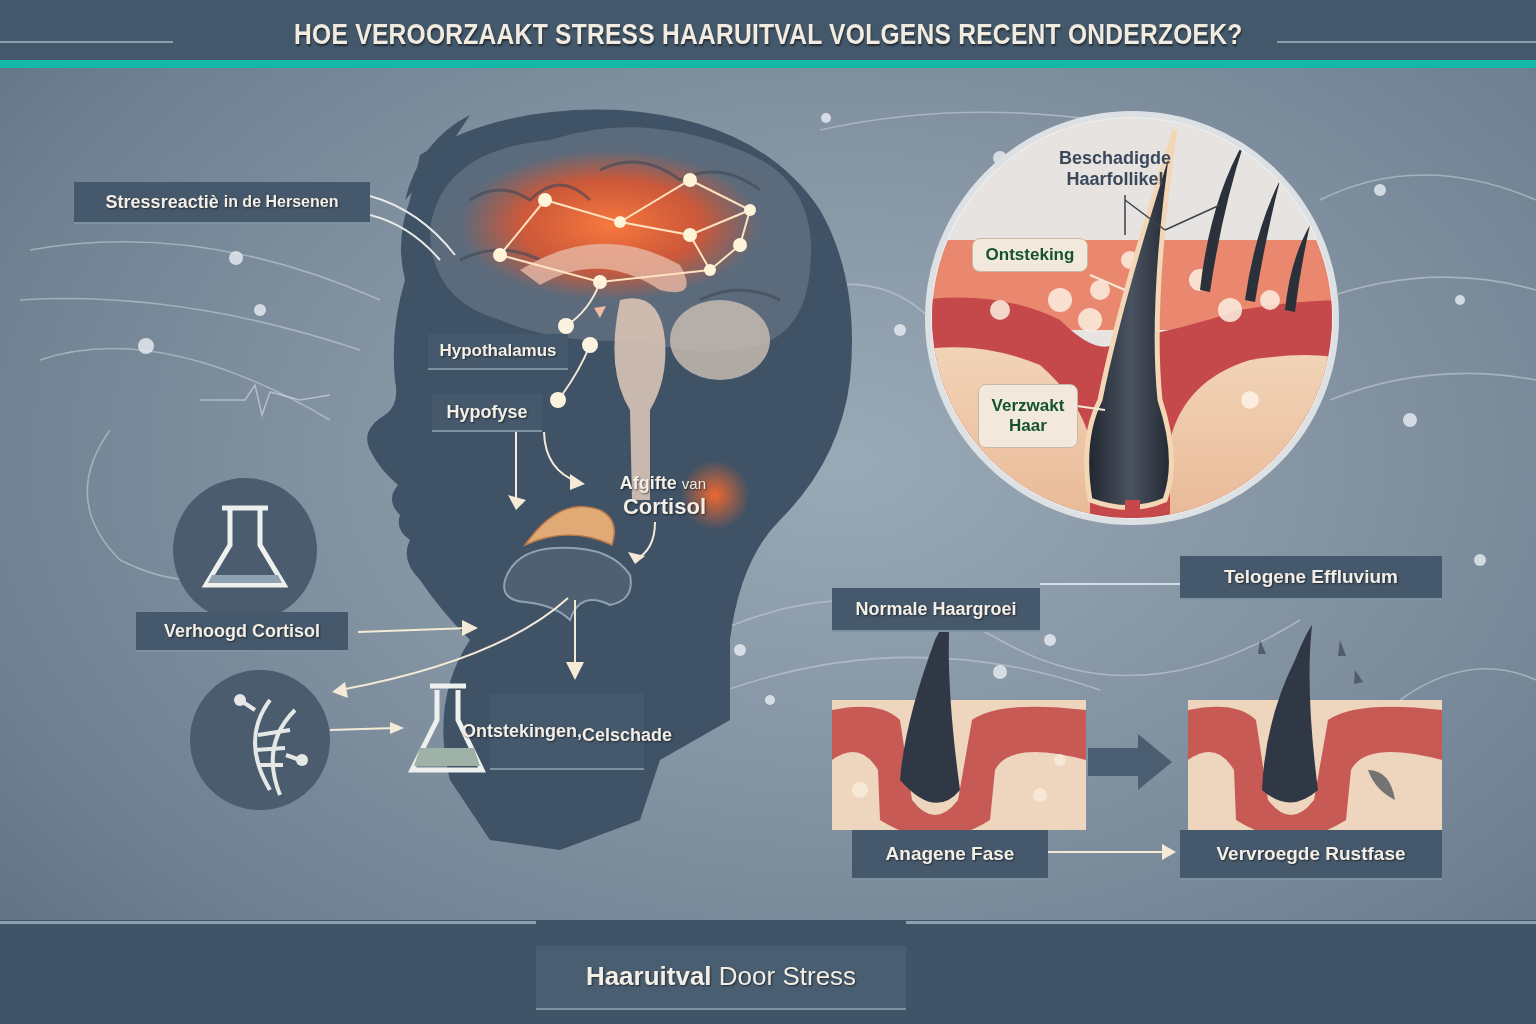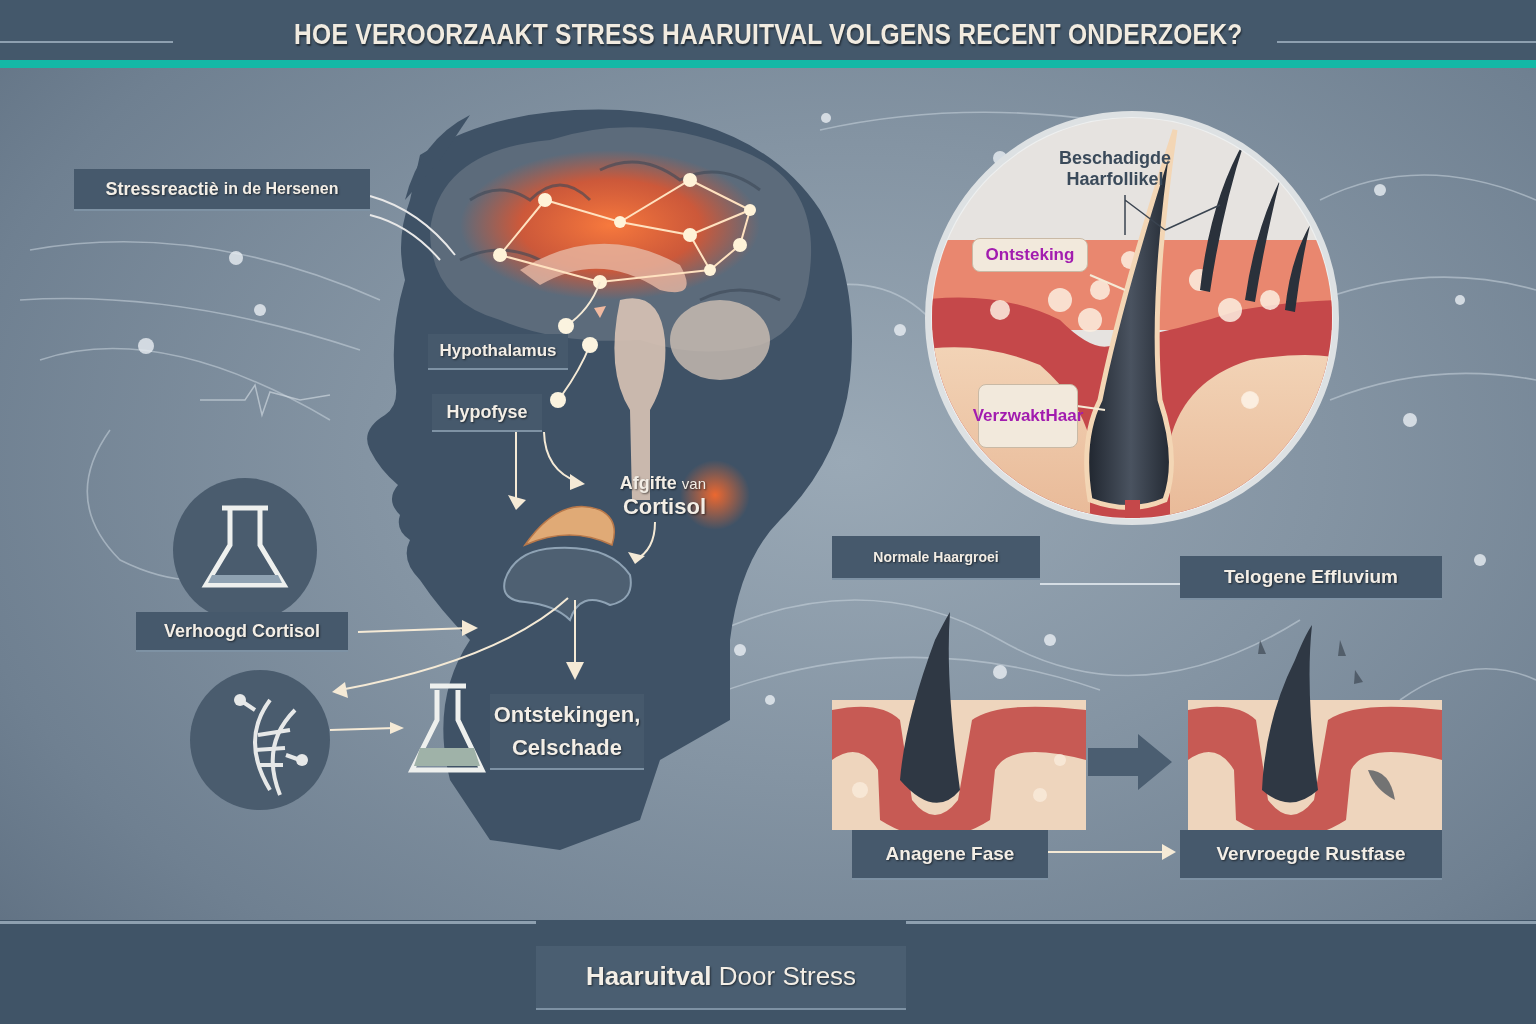--- a/index.html
+++ b/index.html
@@ -27,21 +27,21 @@
     background: #405467;
   }
   .footer-line { position: absolute; top: 921px; height: 3px; background: #8ea0b0; }
   .label {
     position: absolute; color: #f3eee6;
     font-weight: bold; text-shadow: 1px 1px 2px rgba(0,0,0,.55);
     background: #46596c; border-bottom: 2px solid #7e92a4;
     display: flex; align-items: center; justify-content: center;
     white-space: nowrap; line-height: 1.15;
   }
-  .label.light { background: #f2e9dc; color: #a21caf; text-shadow: none; border: 1px solid #c9b9a5; border-radius: 8px; }
+  .label.light { background: #f2e9dc; color: #14532d; text-shadow: none; border: 1px solid #c9b9a5; border-radius: 8px; }
   .label.dark-text { background: transparent; color: #3a4a5a; text-shadow: none; border: none; }
   .label.plain { background: transparent; border: none; }
   .label .thin { font-weight: normal; }
   svg.art { position: absolute; left: 0; top: 0; }
 </style>
 </head>
 <body>
 
 <div class="title-bar">
   <div class="title-line" style="left:0;width:173px;"></div>
@@ -265,49 +265,49 @@
   <path d="M1030 852 L1168 852" stroke="#f5ead6" stroke-width="2"></path>
   <path d="M1162 844 L1176 852 L1162 860 Z" fill="#f5ead6"></path>
 
   <path d="M1040 584 L1180 584" stroke="#d5dde4" stroke-width="2"></path>
 </svg>
 
 <div class="footer-band"></div>
 <div class="footer-line" style="left:0;width:536px;"></div>
 <div class="footer-line" style="left:906px;width:630px;"></div>
 
-<div class="label" style="left:74px;top:169px;width:296px;height:42px;font-size:18px;">
+<div class="label" style="left:74px;top:182px;width:296px;height:42px;font-size:18px;">
   <span>Stressreactiè</span>&nbsp;<span class="thin" style="font-weight:bold;font-size:16px;">in de Hersenen</span>
 </div>
 
 <div class="label" style="left:428px;top:334px;width:140px;height:36px;font-size:17px;">Hypothalamus</div>
 <div class="label" style="left:432px;top:394px;width:110px;height:38px;font-size:18px;">Hypofyse</div>
 
 <div class="label plain" style="left:596px;top:466px;width:110px;height:60px;flex-direction:column;align-items:flex-end;font-size:18px;">
   <div><span>Afgifte</span>&nbsp;<span class="thin" style="font-size:15px;">van</span></div>
   <div style="font-size:22px;">Cortisol</div>
 </div>
 
 <div class="label" style="left:136px;top:612px;width:212px;height:40px;font-size:18px;">Verhoogd Cortisol</div>
 
-<div class="label" style="left:490px;top:694px;width:154px;height:76px;flex-direction:column;font-size:22px;">
+<div class="label" style="left:490px;top:694px;width:154px;height:76px;flex-direction:row;font-size:18px;">
   <div>Ontstekingen,</div>
   <div style="margin-top:8px;">Celschade</div>
 </div>
 
 <div class="label dark-text" style="left:1040px;top:140px;width:150px;height:58px;flex-direction:column;font-size:18px;">
   <div>Beschadigde</div>
   <div>Haarfollikel</div>
 </div>
 <div class="label light" style="left:972px;top:238px;width:116px;height:34px;font-size:17px;">Ontsteking</div>
-<div class="label light" style="left:978px;top:384px;width:100px;height:64px;flex-direction:row;font-size:17px;">
+<div class="label light" style="left:978px;top:384px;width:100px;height:64px;flex-direction:column;font-size:17px;">
   <div>Verzwakt</div>
   <div>Haar</div>
 </div>
 
-<div class="label" style="left:832px;top:536px;width:208px;height:44px;font-size:14px;">Normale Haargroei</div>
+<div class="label" style="left:832px;top:588px;width:208px;height:44px;font-size:18px;">Normale Haargroei</div>
 <div class="label" style="left:1180px;top:556px;width:262px;height:44px;font-size:19px;">Telogene Effluvium</div>
 <div class="label" style="left:852px;top:830px;width:196px;height:50px;font-size:19px;">Anagene Fase</div>
 <div class="label" style="left:1180px;top:830px;width:262px;height:50px;font-size:19px;">Vervroegde Rustfase</div>
 
 <div class="label" style="left:536px;top:946px;width:370px;height:64px;font-size:26px;background:#4a5e71;align-items:center;">
   <span>Haaruitval</span>&nbsp;<span class="thin" style="font-weight:normal;">Door Stress</span>
 </div>
 
 </body></html>

